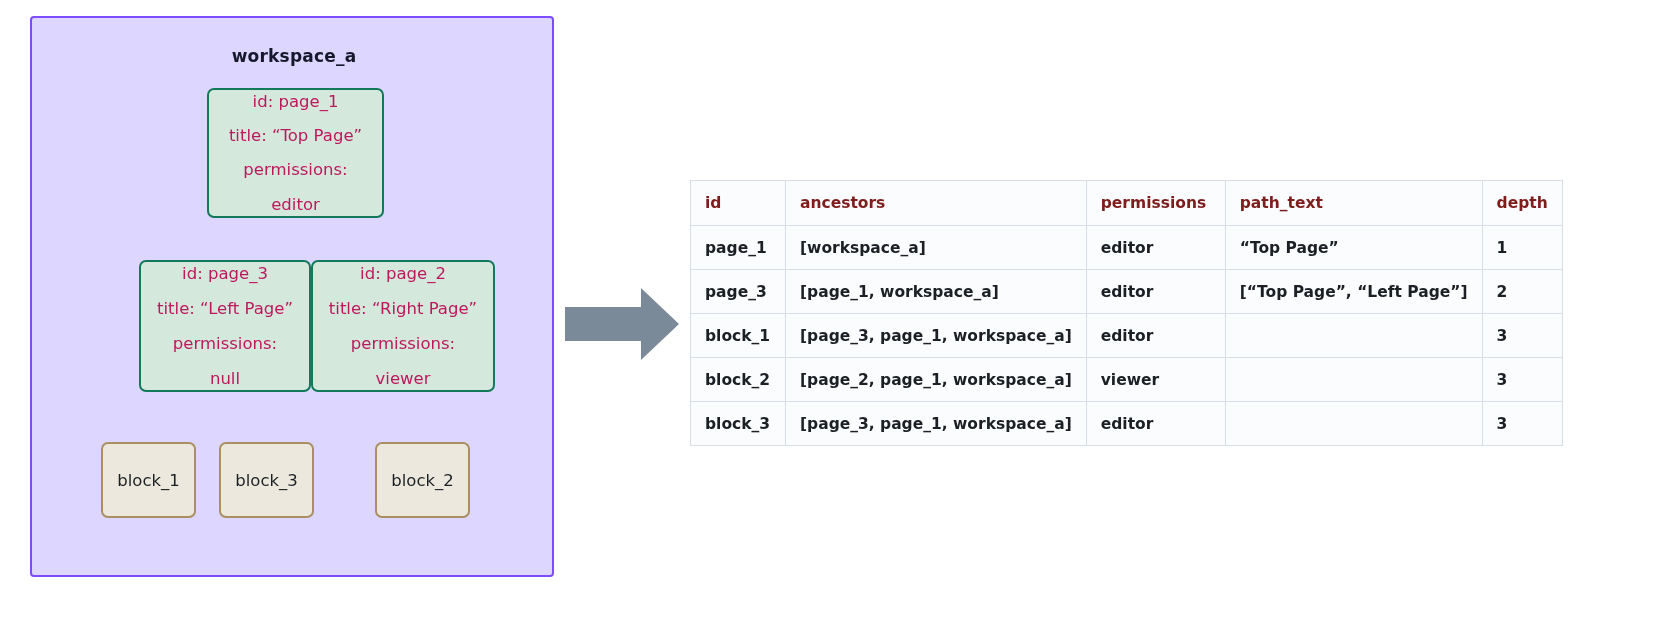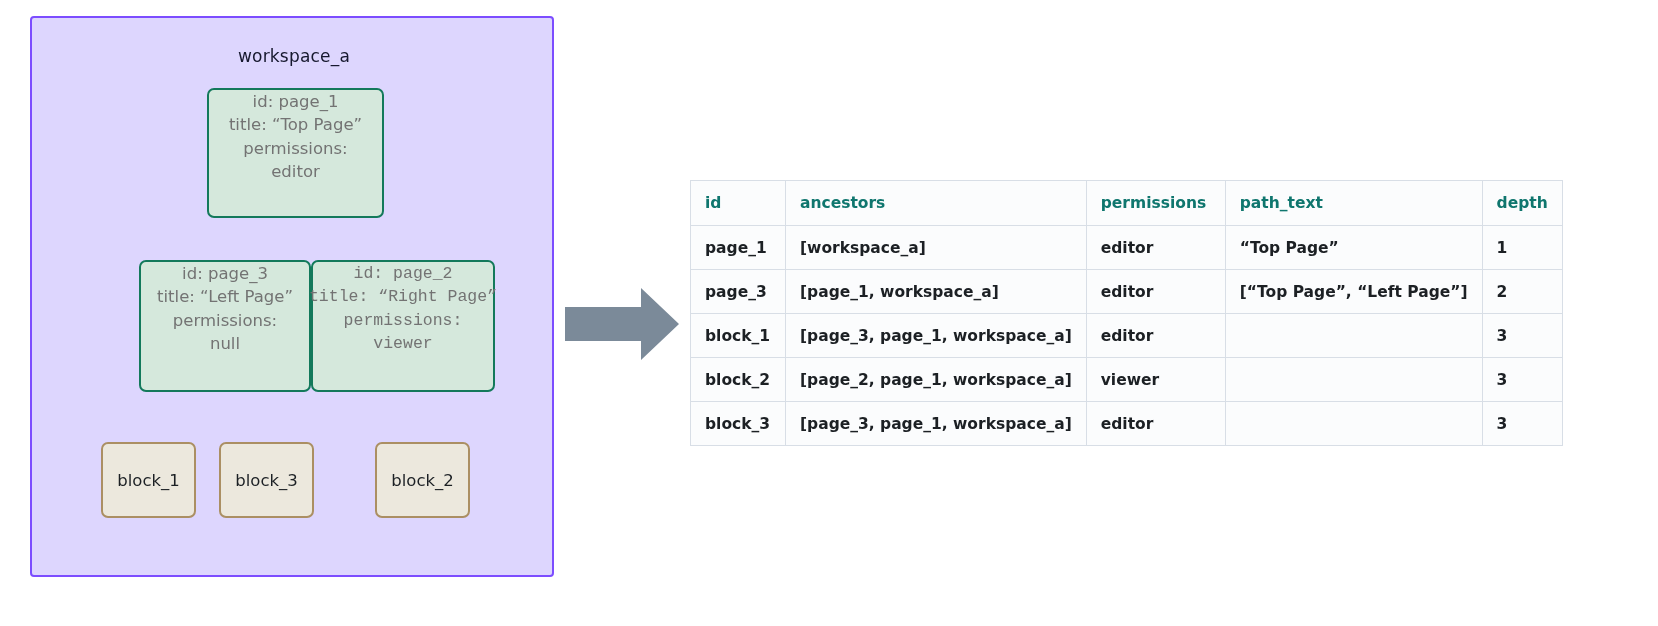--- a/index.html
+++ b/index.html
@@ -10,60 +10,60 @@
     position:relative;overflow:hidden;
   }
   
   #workspace-container{
     position:absolute;left:30px;top:16px;width:524px;height:561px;
     background:#ddd6fe;border:2px solid #7c4dff;border-radius:4px;
     box-sizing:border-box;
   }
   #workspace-title{
     position:absolute;left:0;top:28px;width:524px;text-align:center;
-    font-size:17px;font-weight:normal;color:#16182e;letter-spacing:.2px;
+    font-size:17px;font-weight:bold;color:#16182e;letter-spacing:.2px;
   }
   
   .page-node{
     position:absolute;box-sizing:border-box;
     background:#d5e8dc;border:2px solid #13795b;border-radius:7px;
-    display:flex;flex-direction:column;align-items:center;justify-content:flex-start;
-    color:#737373;font-size:16.5px;line-height:1.42;text-align:center;
+    display:flex;flex-direction:column;align-items:center;justify-content:space-between;
+    color:#be185d;font-size:16.5px;line-height:1.42;text-align:center;
   }
   .page-node .ln{display:block;white-space:nowrap;}
   .block-node{
     position:absolute;box-sizing:border-box;
     background:#ece8dd;border:2px solid #ab8f63;border-radius:7px;
     display:flex;align-items:center;justify-content:center;
     color:#1c2024;font-size:16.5px;
   }
   #node-page1{left:207px;top:88px;width:177px;height:130px;}
   #node-page3{left:103px;top:260px;width:172px;height:132px;margin-left:36px;}
-  #node-page2{left:311px;top:260px;width:184px;height:132px;font-family:Liberation Mono, monospace;}
+  #node-page2{left:311px;top:260px;width:184px;height:132px;}
   #node-block1{left:101px;top:442px;width:95px;height:76px;}
   #node-block3{left:219px;top:442px;width:95px;height:76px;}
   #node-block2{left:375px;top:442px;width:95px;height:76px;}
   
   #edges{position:absolute;left:0;top:0;width:1658px;height:626px;pointer-events:none;}
   
   #transition-arrow{position:absolute;left:563px;top:286px;width:118px;height:76px;}
   
   #result-table{
     position:absolute;left:690px;top:180px;
     border-collapse:collapse;
     font-size:15.5px;color:#1c2024;
     background:#fbfcfd;
   }
   #result-table th,#result-table td{
     border:1px solid #d8dee6;
     padding:0 14px;height:43px;
     text-align:left;vertical-align:middle;white-space:nowrap;
     font-weight:bold;
   }
-  #result-table th{font-weight:bold;color:#0f766e;height:44px;}
+  #result-table th{font-weight:bold;color:#7f1d1d;height:44px;}
   .col-id{width:66px;}
   .col-ancestors{width:262px;}
   .col-permissions{width:110px;border-radius:19px;}
   .col-pathtext{width:210px;}
   .col-depth{width:48px;}
 </style>
 </head>
 <body>
 
 <svg id="edges">

